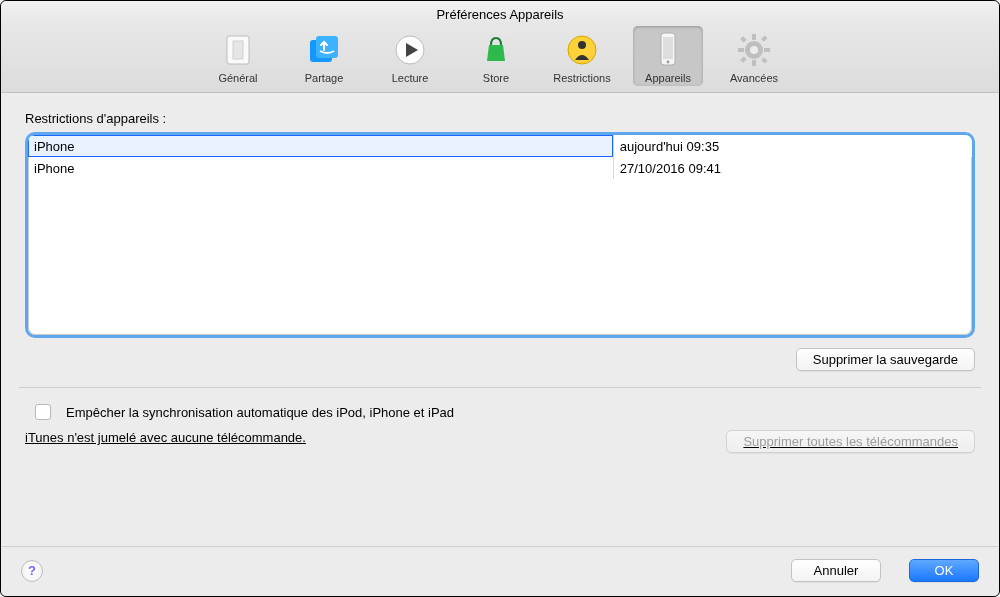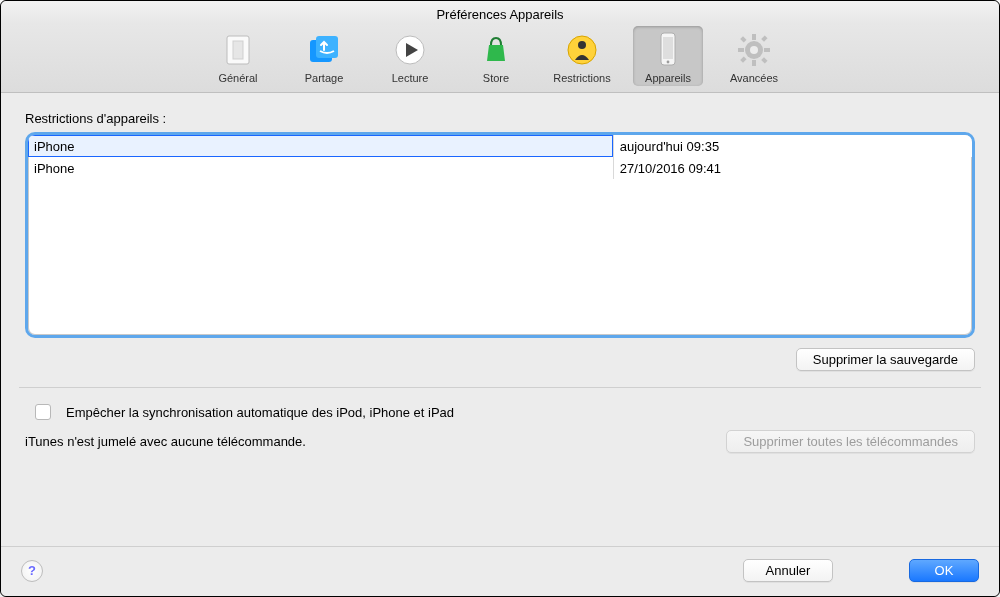--- a/index.html
+++ b/index.html
@@ -116,21 +116,20 @@
   }
   .mac-button {
     font-size: 13px;
     padding: 3px 16px;
     border: 1px solid #c3c3c3;
     border-radius: 5px;
     background: linear-gradient(#ffffff,#f3f3f3);
     box-shadow: 0 1px 0 rgba(0,0,0,0.05);
     cursor: default;
     white-space: nowrap;
-    margin-left: 48px;
   }
   .mac-button:disabled, .mac-button.disabled {
     color: #9d9d9d;
     background: linear-gradient(#f6f6f6,#eeeeee);
     border-color: #d2d2d2;
   }
   .mac-button.primary {
     background: linear-gradient(#5fa8ff,#1a78ff);
     border-color: #1869e0;
     color: #fff;
@@ -149,23 +148,24 @@
   .mac-check {
     width: 14px;
     height: 14px;
     border: 1px solid #b8b8b8;
     border-radius: 3px;
     background: #fff;
     display: inline-block;
   }
   .pair-row {
     display: flex;
-    align-items: center;
+    align-items: flex-start;
     justify-content: space-between;
     padding-left: 0;
+    text-decoration: underline;
   }
   .pair-text { font-size: 13px; }
   
   .footer {
     border-top: 1px solid #cfcfcf;
     padding: 12px 20px 14px 20px;
     display: flex;
     align-items: center;
     justify-content: space-between;
     background: #ececec;

